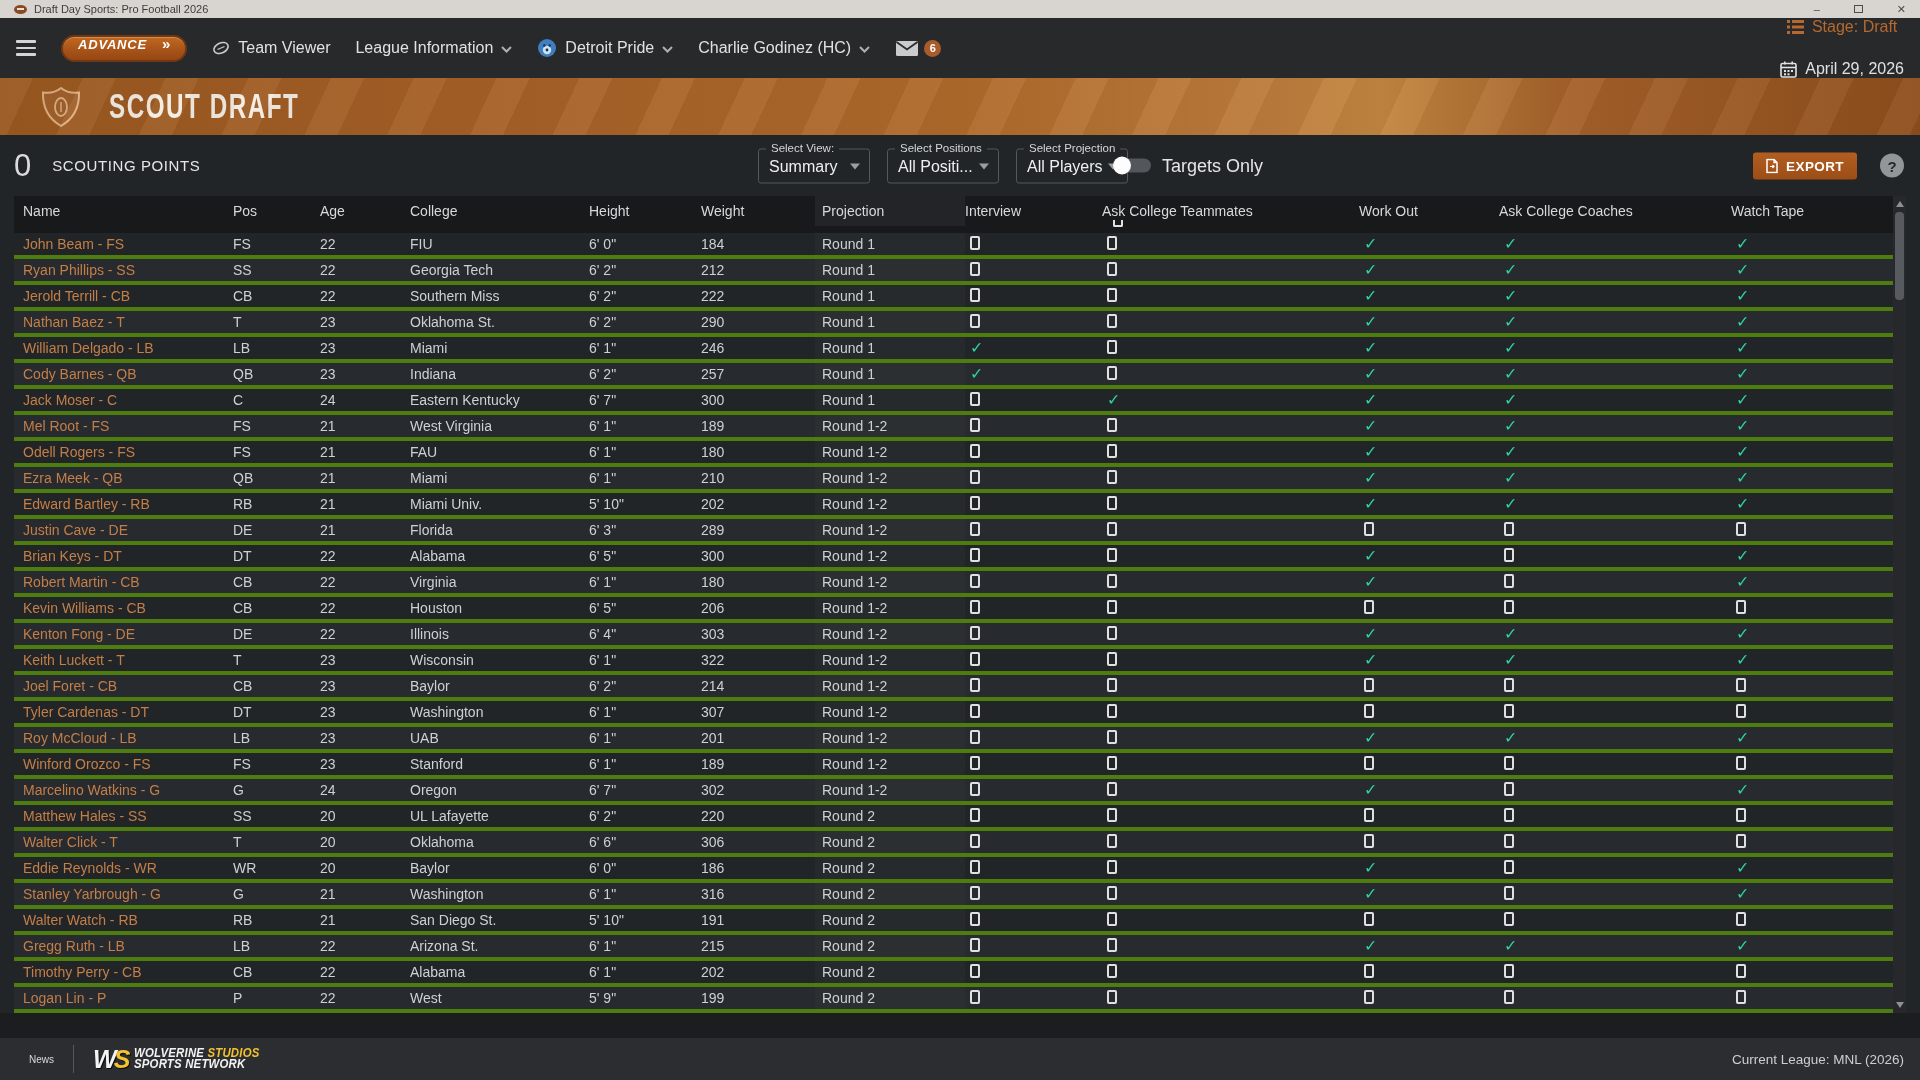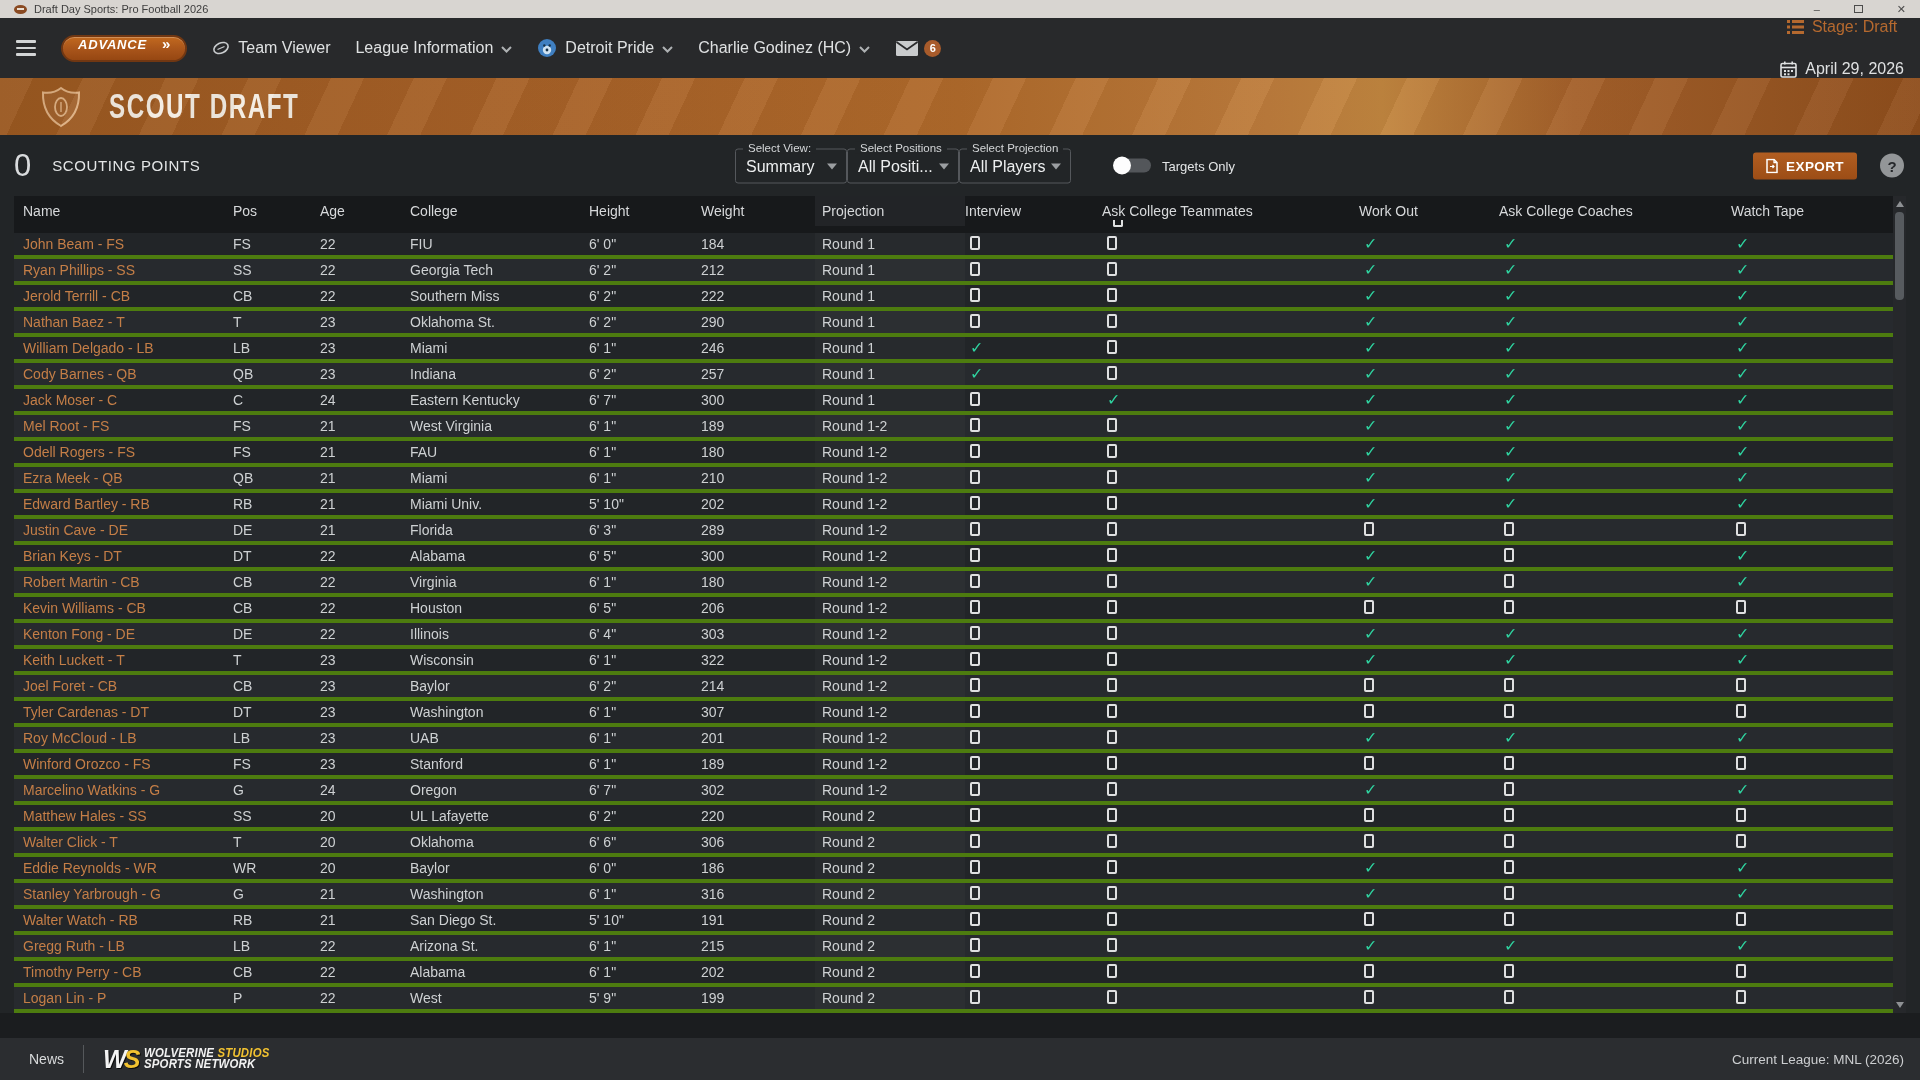--- a/index.html
+++ b/index.html
@@ -49,30 +49,30 @@
     background:repeating-linear-gradient(115deg, rgba(255,255,255,.045) 0 30px, rgba(0,0,0,.04) 30px 75px); pointer-events:none; }
   .banner-title { color:#f4ece2; font-size:31px; font-weight:600; letter-spacing:2px;
     transform:scale(.78,1.12); transform-origin:left center; white-space:nowrap; }
 
   
   .toolbar { flex:0 0 61px; position:relative; background:#222527; }
   .toolbar > div { position:absolute; top:50%; transform:translateY(-50%); }
   .points { left:14px; display:flex; align-items:center; gap:21px; }
   .points-value { font-size:31px; color:#d9dbdd; }
   .points-label { font-size:15px; letter-spacing:.6px; color:#e4e6e7; }
-  .selects { left:735px; display:flex; }
+  .selects { left:758px; display:flex; gap:17px; }
   .select-box { position:relative; width:112px; height:35px; border:1px solid #55585c; border-radius:3px;
     display:flex; align-items:center; padding:2px 9px 0 10px; cursor:pointer; }
   .select-label { position:absolute; top:-8px; left:7px; background:#222527; padding:0 5px; font-size:11.5px; color:#d4d6d8; }
   .select-value { flex:1; font-size:16px; color:#edeff0; white-space:nowrap; overflow:hidden; }
   .caret { width:0; height:0; border-left:5px solid transparent; border-right:5px solid transparent; border-top:6px solid #9b9ea1; }
   .toggle-wrap { left:1115px; display:flex; align-items:center; gap:11px; cursor:pointer; }
   .toggle-track { width:36px; height:14px; border-radius:7px; background:#53565a; position:relative; }
   .toggle-knob { position:absolute; left:-2px; top:-2px; width:18px; height:18px; border-radius:50%; background:#fdfdfd; }
-  .targets-label { font-size:13px; color:#e3e5e6; }
+  .targets-label { font-size:18px; color:#e3e5e6; }
   .export-group { right:16px; display:flex; align-items:center; gap:23px; }
   .export-btn { height:27px; padding:0 13px; border-radius:3px; display:flex; align-items:center; gap:8px; cursor:pointer;
     background:linear-gradient(180deg,#b25e21,#9c4d16); color:#fff; font-size:13.5px; font-weight:700; letter-spacing:.4px; }
   .help-btn { width:24px; height:24px; border-radius:50%; background:#939698; color:#25272a; font-size:15px; font-weight:700;
     display:flex; align-items:center; justify-content:center; cursor:pointer; }
 
   
   :root { --cols:210px 87px 90px 179px 112px 121px 143px 137px 257px 140px 232px 1fr; }
   .table-wrap { flex:0 0 817px; margin:0 14px; position:relative; background:#17191b; }
   .thead { height:30px; display:grid; grid-template-columns:var(--cols); align-items:center; padding-left:9px; background:#17191b; }
@@ -96,21 +96,21 @@
   .scrollbar { position:absolute; top:0; right:0; width:13px; height:100%; background:#26282b; }
   .sb-up, .sb-down { position:absolute; left:3px; width:0; height:0; border-left:4px solid transparent; border-right:4px solid transparent; cursor:pointer; }
   .sb-up { top:5px; border-bottom:6px solid #8e9194; }
   .sb-down { bottom:5px; border-top:6px solid #8e9194; }
   .sb-thumb { position:absolute; top:16px; left:2px; width:9px; height:88px; background:#575b5f; border-radius:4px; cursor:pointer; }
 
   .below-strip { flex:1 1 auto; background:#1b1d1f; }
 
   
   .footer { flex:0 0 42px; background:#2b2d30; display:flex; align-items:center; padding:0 16px 0 29px; }
-  .news-label { font-size:14px; color:#d8dadb; cursor:pointer; }
+  .news-label { font-size:10px; color:#d8dadb; cursor:pointer; }
   .foot-divider { width:1px; height:28px; background:#55585b; margin:0 19px; }
   .ws-logo { display:flex; align-items:center; gap:7px; cursor:pointer; }
   .monogram { font-size:25px; font-weight:900; font-style:italic; letter-spacing:-3px; line-height:1; }
   .monogram .m-w { color:#f4f4f4; text-shadow:1px 1px 0 #0a0a0a; }
   .monogram .m-s { color:var(--logo-yellow,#f2c230); text-shadow:1px 1px 0 #0a0a0a; }
   .logo-text { display:flex; flex-direction:column; font-style:italic; font-weight:800; font-size:12px; line-height:11px;
     letter-spacing:.2px; transform:scale(.95,1.02); transform-origin:left center; white-space:nowrap; }
   .lt-white { color:#f2f2f2; } .lt-yellow { color:var(--logo-yellow,#f2c230); }
   .league-label { margin-left:auto; font-size:13.5px; color:#ccced0; }
 

